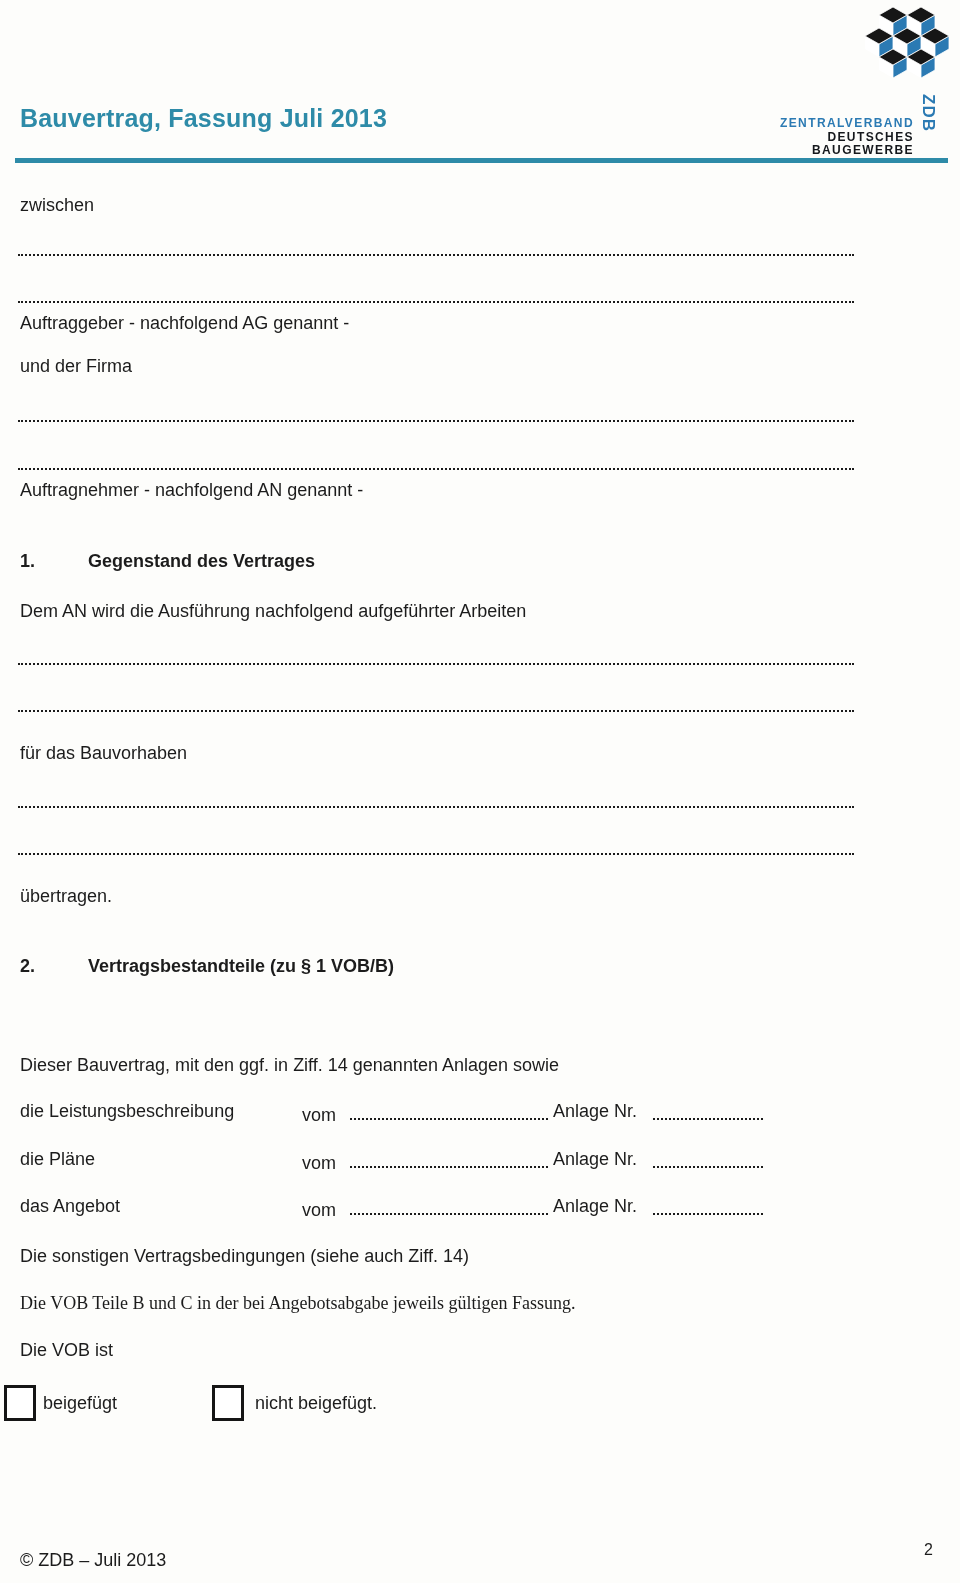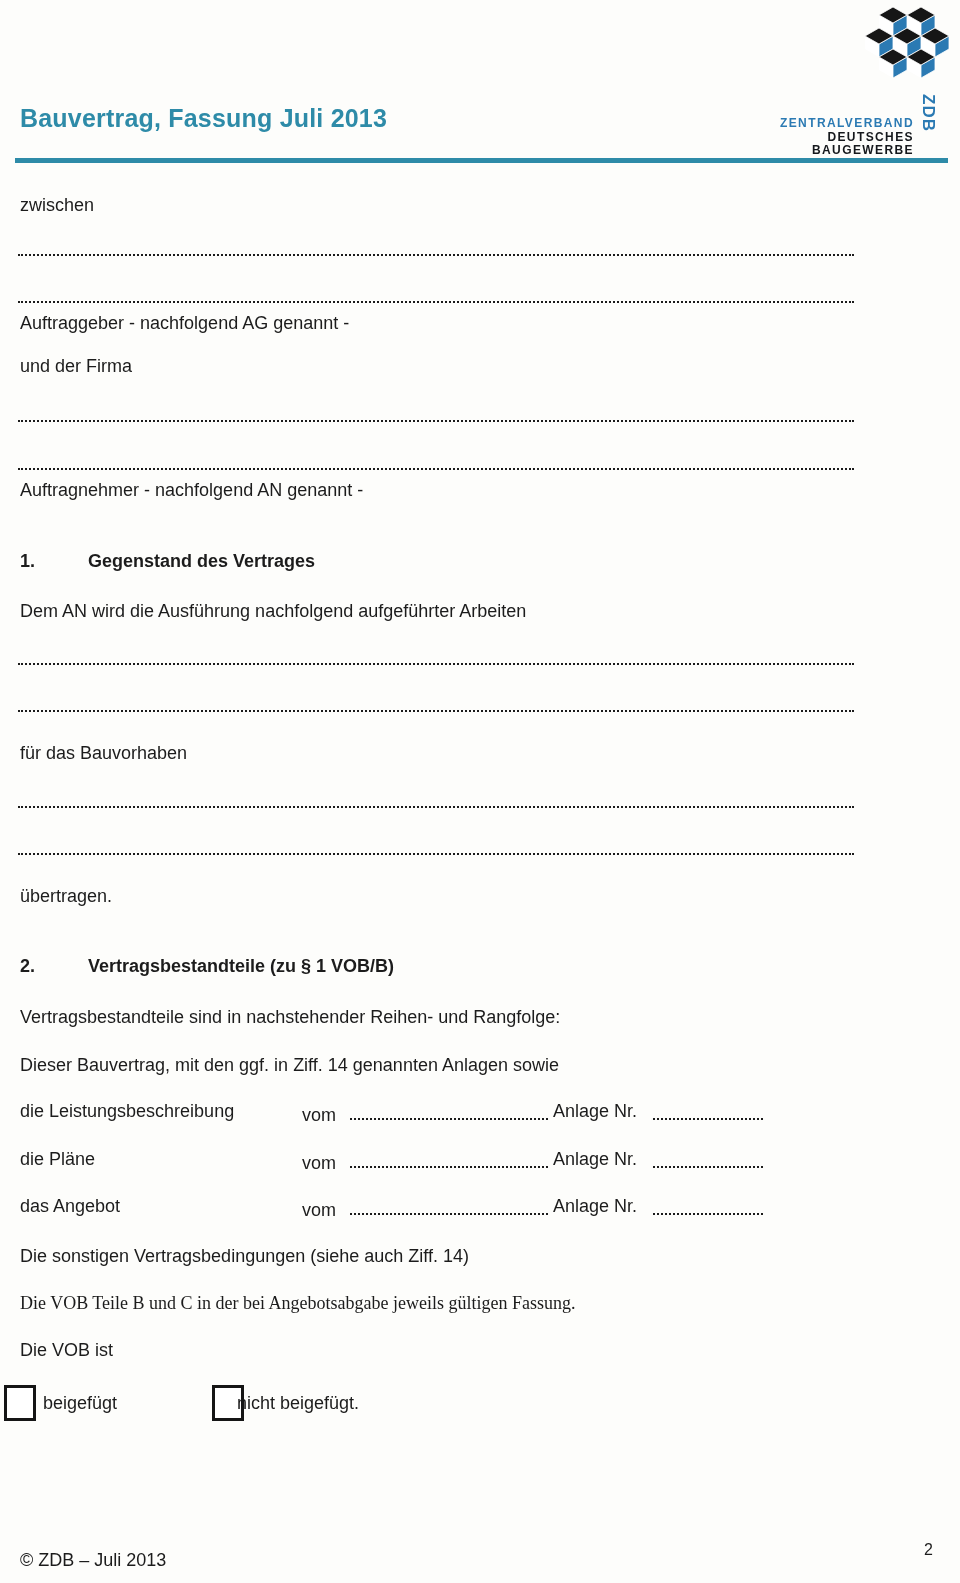--- a/index.html
+++ b/index.html
@@ -99,21 +99,20 @@
   <div class="t" style="left:20px;top:599px;">Dem AN wird die Ausführung nachfolgend aufgeführter Arbeiten</div>
   <div class="dotline" style="top:663px;"></div>
   <div class="dotline" style="top:710px;"></div>
   <div class="t" style="left:20px;top:741px;">für das Bauvorhaben</div>
   <div class="dotline" style="top:806px;"></div>
   <div class="dotline" style="top:853px;"></div>
   <div class="t" style="left:20px;top:884px;">übertragen.</div>
 
   <div class="t bold" style="left:20px;top:954px;">2.</div>
   <div class="t bold" style="left:88px;top:954px;">Vertragsbestandteile (zu § 1 VOB/B)</div>
-  <div class="t" style="left:20px;top:1005px;">Vertragsbestandteile sind in nachstehender Reihen- und Rangfolge:</div>
   <div class="t" style="left:20px;top:1053px;">Dieser Bauvertrag, mit den ggf. in Ziff. 14 genannten Anlagen sowie</div>
 
   <div class="att-row" style="top:1101px;">
     <span class="att-label">die Leistungsbeschreibung</span>
     <span class="att-vom">vom</span>
     <span class="att-fill-date"></span>
     <span class="att-anlage">Anlage Nr.</span>
     <span class="att-fill-nr"></span>
   </div>
   <div class="att-row" style="top:1149px;">
@@ -131,18 +130,18 @@
     <span class="att-fill-nr"></span>
   </div>
 
   <div class="t" style="left:20px;top:1244px;">Die sonstigen Vertragsbedingungen (siehe auch Ziff. 14)</div>
   <div class="t" style="left:20px;top:1291px;font-family:Liberation Serif, serif;">Die VOB Teile B und C in der bei Angebotsabgabe jeweils gültigen Fassung.</div>
   <div class="t" style="left:20px;top:1338px;">Die VOB ist</div>
 
   <div class="chk" style="left:4px;"></div>
   <div class="t chk-label" style="left:43px;">beigefügt</div>
   <div class="chk" style="left:212px;"></div>
-  <div class="t chk-label" style="left:237px;">nicht beigefügt.</div>
+  <div class="t chk-label" style="left:255px;">nicht beigefügt.</div>
 
   <div class="t footer-copy">© ZDB – Juli 2013</div>
   <div class="t page-num">2</div>
 
 </div>
 
 </body></html>

